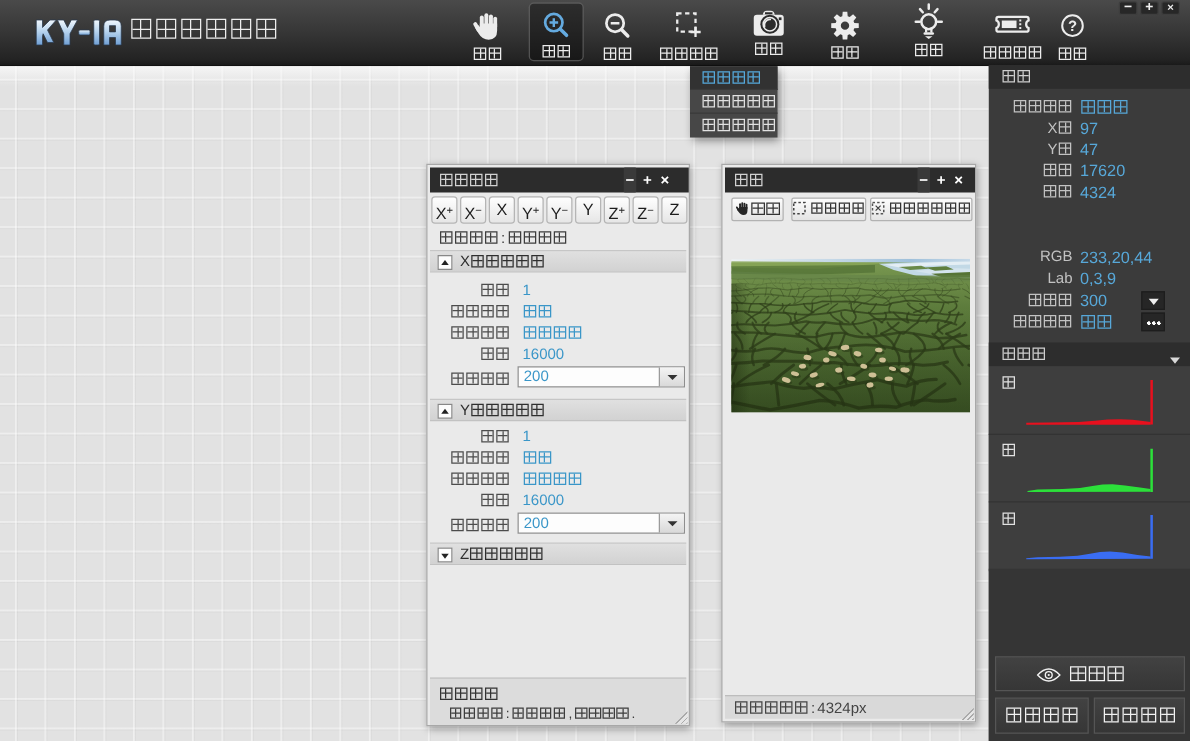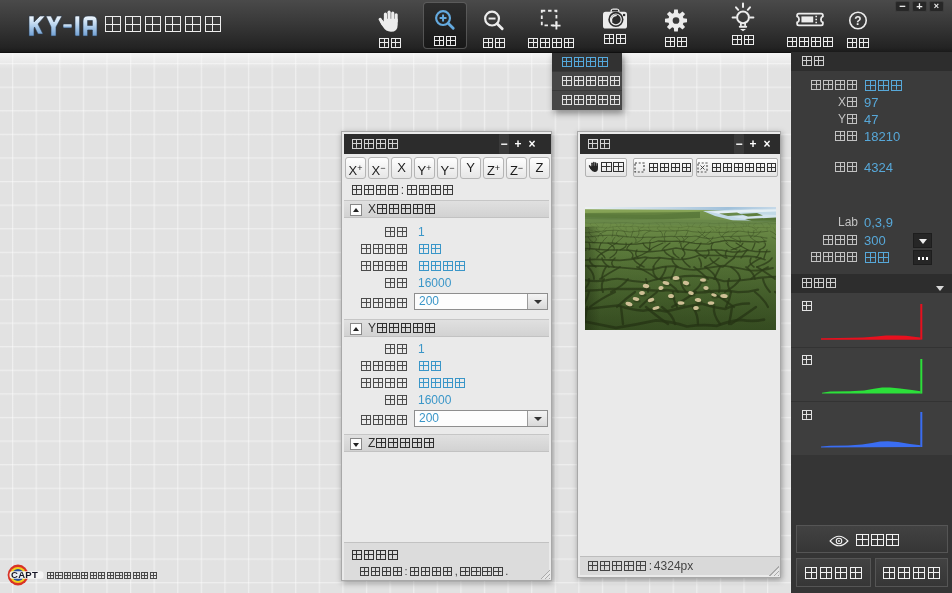--- a/index.html
+++ b/index.html
@@ -178,51 +178,45 @@
   <div class="winbtn" style="left:929px;font-size:9px;">×</div>
 </div>
 <div id="menu" class="abs">
   <div class="mi sel"><i class="c"></i><i class="c"></i><i class="c"></i><i class="c"></i></div>
   <div class="mi"><i class="c"></i><i class="c"></i><i class="c"></i><i class="c"></i><i class="c"></i></div>
   <div class="mi" style="border-bottom:none"><i class="c"></i><i class="c"></i><i class="c"></i><i class="c"></i><i class="c"></i></div>
 </div>
 <div id="main" class="abs">
   <div class="topglow"></div>
 </div>
-<div id="copyright" class="abs">
-  <svg width="38" height="24" viewBox="0 0 38 24" style="margin-right:2px">
-    <circle cx="12" cy="12" r="10.4" fill="#d93226"></circle>
-    <circle cx="12" cy="12" r="8.1" fill="#efcf1e"></circle>
-    <circle cx="12" cy="12" r="5.9" fill="#2a52a0"></circle>
-    <rect x="3.5" y="8.2" width="34" height="7.6" rx="3" fill="#f4f4f4" opacity=".95"></rect>
-    <text x="5" y="15.2" font-size="9.5" font-weight="bold" fill="#161626" font-family="Liberation Sans" letter-spacing=".3">CAPT</text>
-  </svg>
-  <span><i class="c"></i><i class="c"></i><i class="c"></i><i class="c"></i><i class="c"></i><i class="c"></i><i class="c"></i><i class="c"></i><i class="c"></i><i class="c"></i><i class="c"></i><i class="c"></i><i class="c"></i></span>
-</div>
 <div id="sidebar" class="abs">
   <div class="shead" style="top:0"><i class="c"></i><i class="c"></i></div>
   <div class="prow" style="top:25px">
         <span class="pl"><i class="c"></i><i class="c"></i><i class="c"></i><i class="c"></i></span>
         <span class="pv"><i class="c"></i><i class="c"></i><i class="c"></i></span>
       </div>
   <div class="prow" style="top:42px">
         <span class="pl">X<i class="c"></i></span>
         <span class="pv">97</span>
       </div>
   <div class="prow" style="top:59px">
         <span class="pl">Y<i class="c"></i></span>
         <span class="pv">47</span>
       </div>
   <div class="prow" style="top:76px">
         <span class="pl"><i class="c"></i><i class="c"></i></span>
-        <span class="pv">18210</span>
-      </div>
-  <div class="prow" style="top:107px">
+        <span class="pv">17620</span>
+      </div>
+  <div class="prow" style="top:93px">
         <span class="pl"><i class="c"></i><i class="c"></i></span>
         <span class="pv">4324</span>
+      </div>
+  <div class="prow" style="top:145px">
+        <span class="pl">RGB</span>
+        <span class="pv">233,20,44</span>
       </div>
   <div class="prow" style="top:162px">
         <span class="pl">Lab</span>
         <span class="pv">0,3,9</span>
       </div>
   <div class="prow" style="top:180px">
         <span class="pl"><i class="c"></i><i class="c"></i><i class="c"></i></span>
         <span class="pv">300</span>
       </div>
   <div class="prow" style="top:197px">

